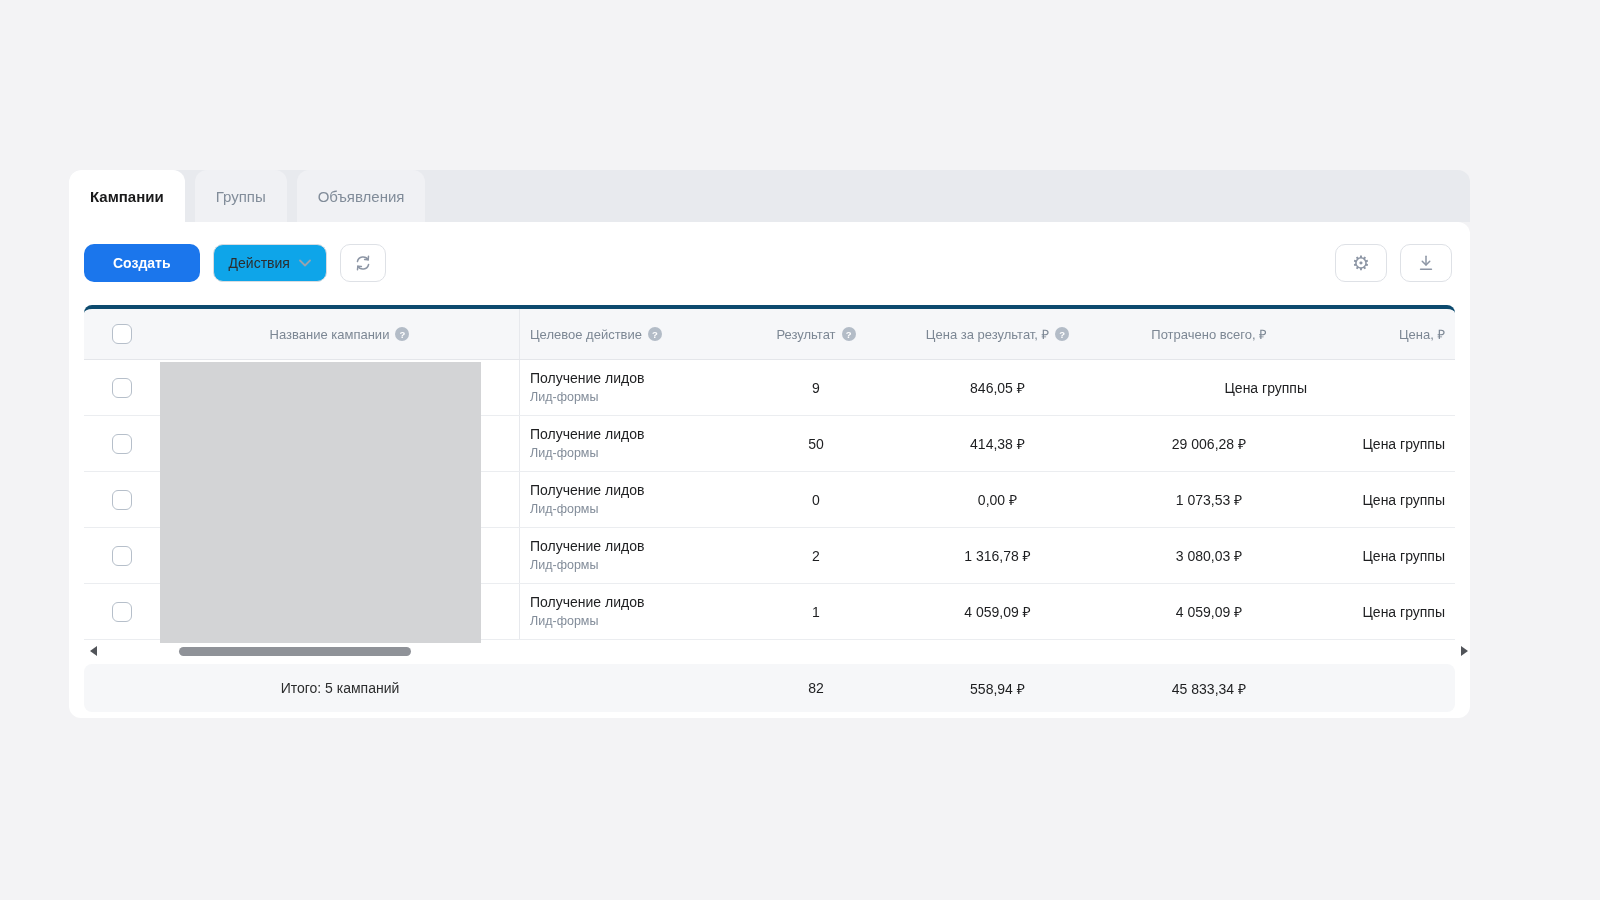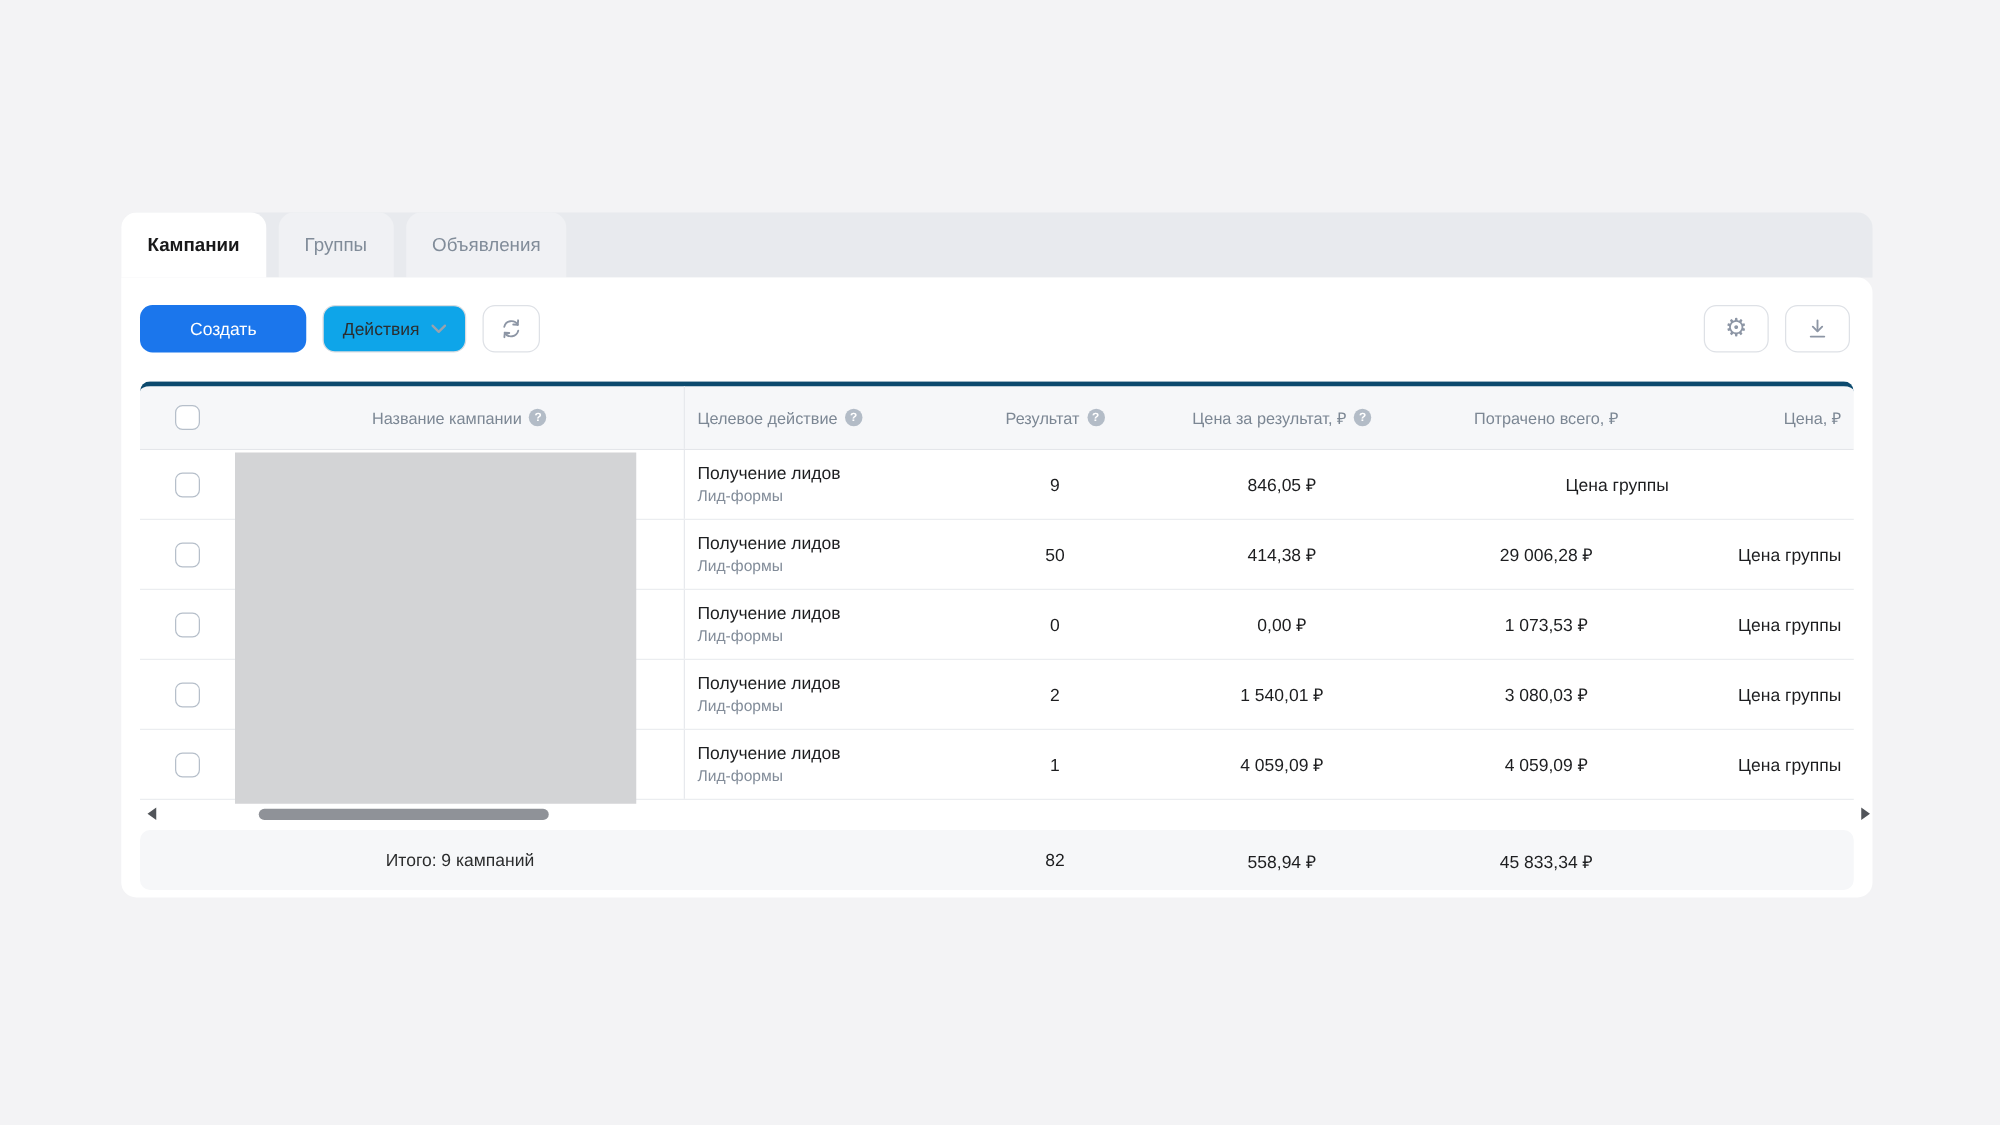--- a/index.html
+++ b/index.html
@@ -5,21 +5,21 @@
   * { box-sizing: border-box; }
   html,body { margin:0; padding:0; }
   body {
     width:1600px; height:900px;
     background:#f3f3f5;
     font-family:"Liberation Sans", sans-serif;
     color:#1d1e20;
     position:relative;
     overflow:hidden;
   }
-  .panel { position:absolute; left:97px; top:170px; width:1401px; }
+  .panel { position:absolute; left:69px; top:170px; width:1401px; }
 
   
   .tabstrip { display:flex; height:52px; background:#e8eaee; border-radius:12px 12px 0 0; gap:10px; }
   .tab {
     height:52px; display:flex; align-items:center; justify-content:center;
     padding:0 21px; font-size:15px; font-weight:500; color:#818c99;
     background:#f0f1f4; border-radius:12px 12px 0 0; cursor:pointer; white-space:nowrap;
   }
   .tab.active { background:#ffffff; color:#19191a; font-weight:700; }
 
@@ -28,21 +28,21 @@
     background:#ffffff; border-radius:0 12px 12px 12px;
     padding:0 15px 6px 15px; position:relative;
   }
 
   
   .toolbar { display:flex; align-items:center; padding:22px 3px 23px 0; gap:13px; }
   .btn {
     height:38px; border-radius:10px; font-size:14px; font-family:inherit;
     display:flex; align-items:center; justify-content:center; cursor:pointer;
   }
-  .btn-primary { background:#1b76ec; border:none; color:#fff; font-weight:400; padding:0 40px; }
+  .btn-primary { background:#1b76ec; border:none; color:#fff; font-weight:700; padding:0 29px; }
   .btn-secondary { background:#0ea5e9; border:1px solid #d9dce1; color:#2c2d2e; font-weight:500; padding:0 15px; gap:9px; }
   .btn-icon { background:#fff; border:1px solid #dee1e6; width:52px; padding:0; }
   .btn-icon.narrow { width:46px; }
   .spacer { flex:1; }
   .gear-glyph { font-size:20px; color:#8d96a5; line-height:1; }
 
   
   .table { position:relative; }
   .grid-row {
     display:grid;
@@ -250,21 +250,21 @@
             <span class="cb"></span>
           </div>
         <div class="cell c-name"></div>
         <div class="cell c-action">
             <div>
           <div class="a-main">Получение лидов</div>
           <div class="a-sub">Лид-формы</div>
         </div>
           </div>
         <div class="cell c-right num">2</div>
-        <div class="cell c-right num">1 540,01 ₽</div>
+        <div class="cell c-right num">1 316,78 ₽</div>
         <div class="cell c-right num">3 080,03 ₽</div>
         <div class="cell c-price num">Цена группы</div>
       </div>
 
       <div class="grid-row brow">
         <div class="cell c-check">
             <span class="cb"></span>
           </div>
         <div class="cell c-name"></div>
         <div class="cell c-action">
@@ -282,21 +282,21 @@
       <div class="redaction"></div>
 
       <div class="hscroll">
         <span class="arr arr-left"></span>
         <span class="thumb"></span>
         <span class="arr arr-right"></span>
       </div>
 
       <div class="grid-row totals">
         <div class="cell c-check"></div>
-        <div class="cell t-label">Итого: 9 кампаний</div>
+        <div class="cell t-label">Итого: 5 кампаний</div>
         <div class="cell c-action"></div>
         <div class="cell c-right num">82</div>
         <div class="cell c-right num">558,94 ₽</div>
         <div class="cell c-right num">45 833,34 ₽</div>
         <div class="cell c-price"></div>
       </div>
 
     </div>
   </div>
 </div>

